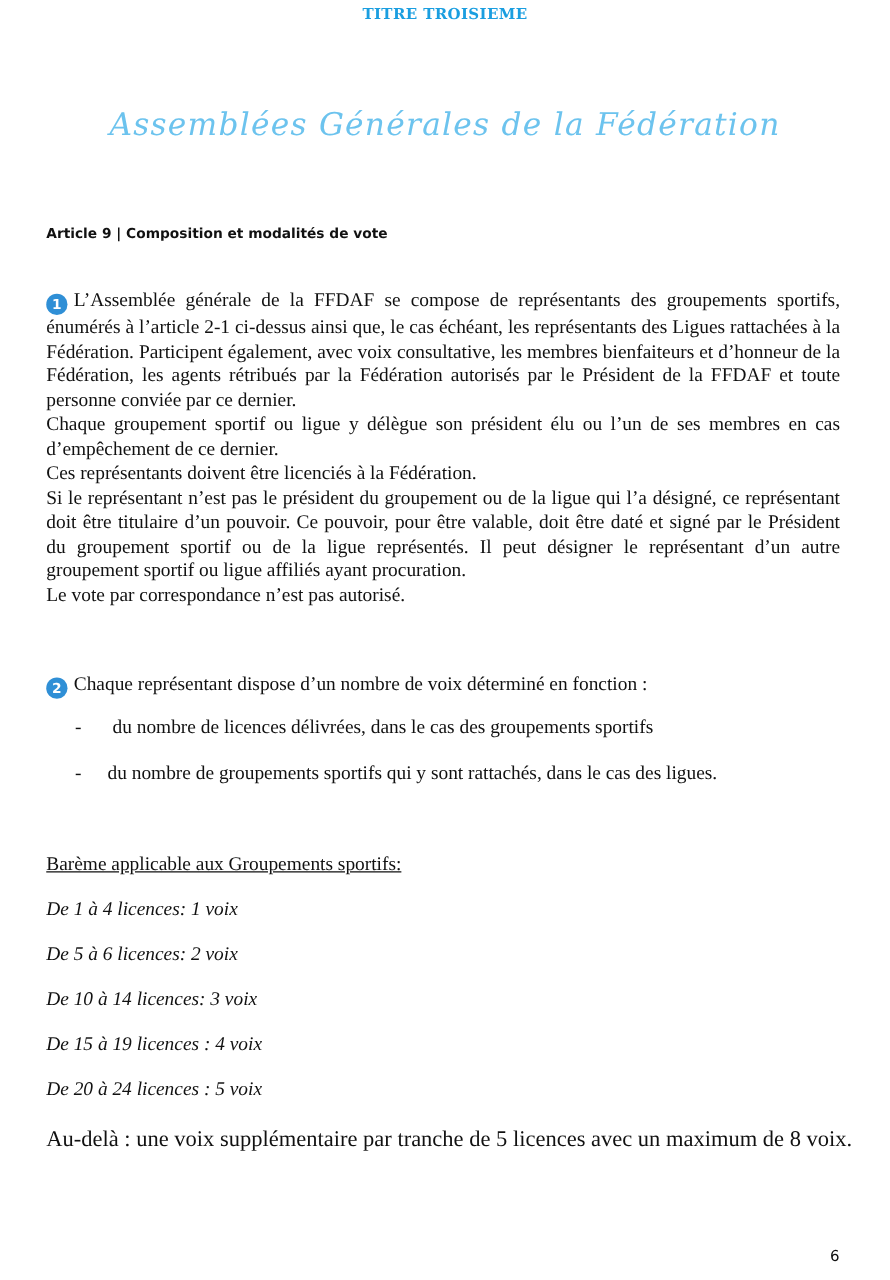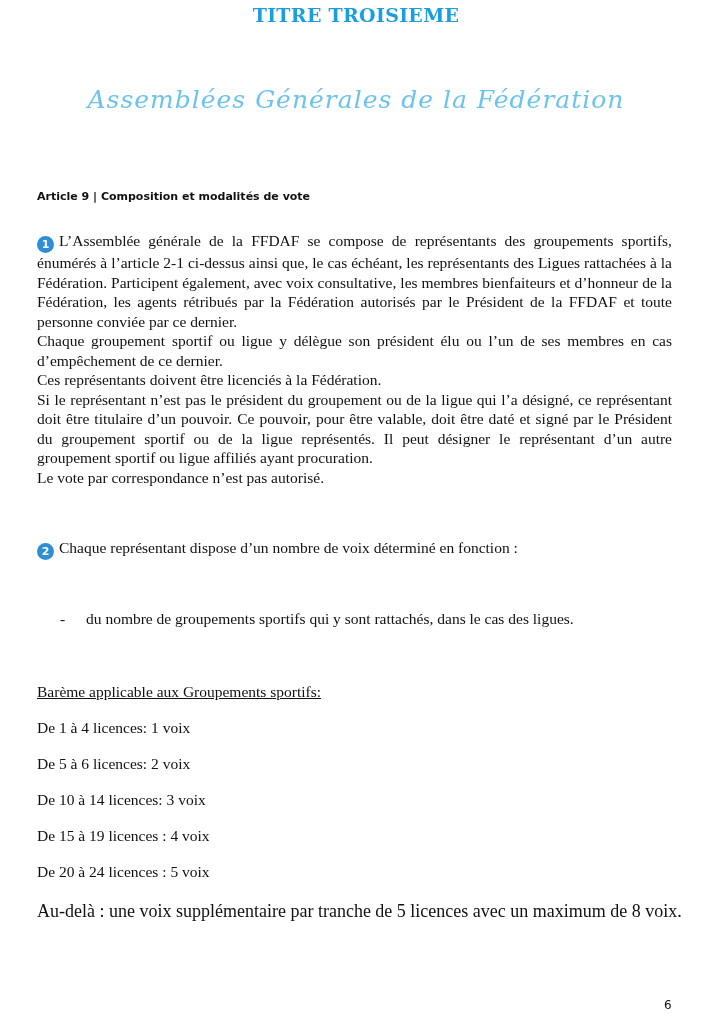--- a/index.html
+++ b/index.html
@@ -1,29 +1,29 @@
 <!DOCTYPE html>
 <html><head>
   <meta charset="utf-8">
   <style>
     html, body { margin: 0; padding: 0; background: #ffffff; }
     body { width: 712px; height: 1024px; position: relative; overflow: hidden; }
     .page { position: absolute; left: 0; top: 0; width: 712px; height: 1024px; }
     .section-title {
       position: absolute; top: 4px; left: 0; width: 712px; text-align: center;
-      font-family: "DejaVu Serif", serif; font-weight: bold; font-size: 19px;
+      font-family: "DejaVu Serif", serif; font-weight: bold; font-size: 12px;
       color: #1a9ee0; letter-spacing: 0.3px;
     }
     .main-title {
       position: absolute; top: 85px; left: 0; width: 712px; text-align: center;
       font-family: "DejaVu Serif", serif; font-style: italic; font-size: 25px;
       color: #6cc3ee; letter-spacing: 1px;
     }
     .article-heading {
-      position: absolute; top: 190px; left: 37px;
+      position: absolute; top: 180px; left: 37px;
       font-family: "DejaVu Sans", sans-serif; font-weight: bold; font-size: 11px;
       color: #111;
     }
     .body-text {
       position: absolute; left: 37px; width: 635px;
       font-family: "Liberation Serif", serif; font-size: 15.5px; line-height: 19.5px;
       color: #111; text-align: justify;
     }
     .para1 { top: 231px; }
     .para1 p { margin: 0; }
@@ -40,21 +40,21 @@
     .b1 .dash { width: 30px; }
     .b2 { top: 610px; }
     .b2 .dash { width: 26px; }
     .bareme-title {
       position: absolute; left: 37px; top: 683px;
       font-family: "Liberation Serif", serif; font-size: 15.5px; color: #111;
       text-decoration: underline;
     }
     .bareme-row {
       position: absolute; left: 37px;
-      font-family: "Liberation Serif", serif; font-size: 15.5px; color: #111;
+      font-family: "Liberation Serif", serif; font-size: 15.5px; color: #111; font-style: italic;
     }
     .r0 { top: 719px; } .r1 { top: 755px; } .r2 { top: 791px; } .r3 { top: 827px; } .r4 { top: 863px; }
     .bareme-note {
       position: absolute; left: 37px; top: 901px;
       font-family: "Liberation Serif", serif; font-size: 18px; color: #111;
     }
     .page-number {
       position: absolute; left: 664px; top: 998px;
       font-family: "DejaVu Sans", sans-serif; font-size: 12px; color: #111;
     }
@@ -73,20 +73,23 @@
     <p>Chaque groupement sportif ou ligue y délègue son président élu ou l’un de ses membres en cas d’empêchement de ce dernier.</p>
     <p>Ces représentants doivent être licenciés à la Fédération.</p>
     <p>Si le représentant n’est pas le président du groupement ou de la ligue qui l’a désigné, ce représentant doit être titulaire d’un pouvoir. Ce pouvoir, pour être valable, doit être daté et signé par le Président du groupement sportif  ou de la ligue représentés. Il peut désigner le représentant d’un autre groupement sportif ou ligue affiliés ayant procuration.</p>
     <p>Le vote par correspondance n’est pas autorisé.</p>
   </div>
 
   <div class="body-text para2">
     <span class="badge">2</span><span>Chaque représentant dispose d’un nombre de voix déterminé en fonction :</span>
   </div>
 
+  <div class="bullet b1">
+    <span class="dash">-</span><span>du nombre de licences délivrées, dans le cas des groupements sportifs</span>
+  </div>
   <div class="bullet b2">
     <span class="dash">-</span><span>du nombre de groupements sportifs qui y sont rattachés, dans le cas des ligues.</span>
   </div>
 
   <div class="bareme-title">Barème applicable aux Groupements sportifs:</div>
   <div class="bareme-row r0">De 1 à 4 licences: 1 voix</div>
   <div class="bareme-row r1">De 5 à 6 licences: 2 voix</div>
   <div class="bareme-row r2">De 10 à 14 licences: 3 voix</div>
   <div class="bareme-row r3">De 15 à 19 licences : 4 voix</div>
   <div class="bareme-row r4">De 20 à 24 licences : 5 voix</div>

